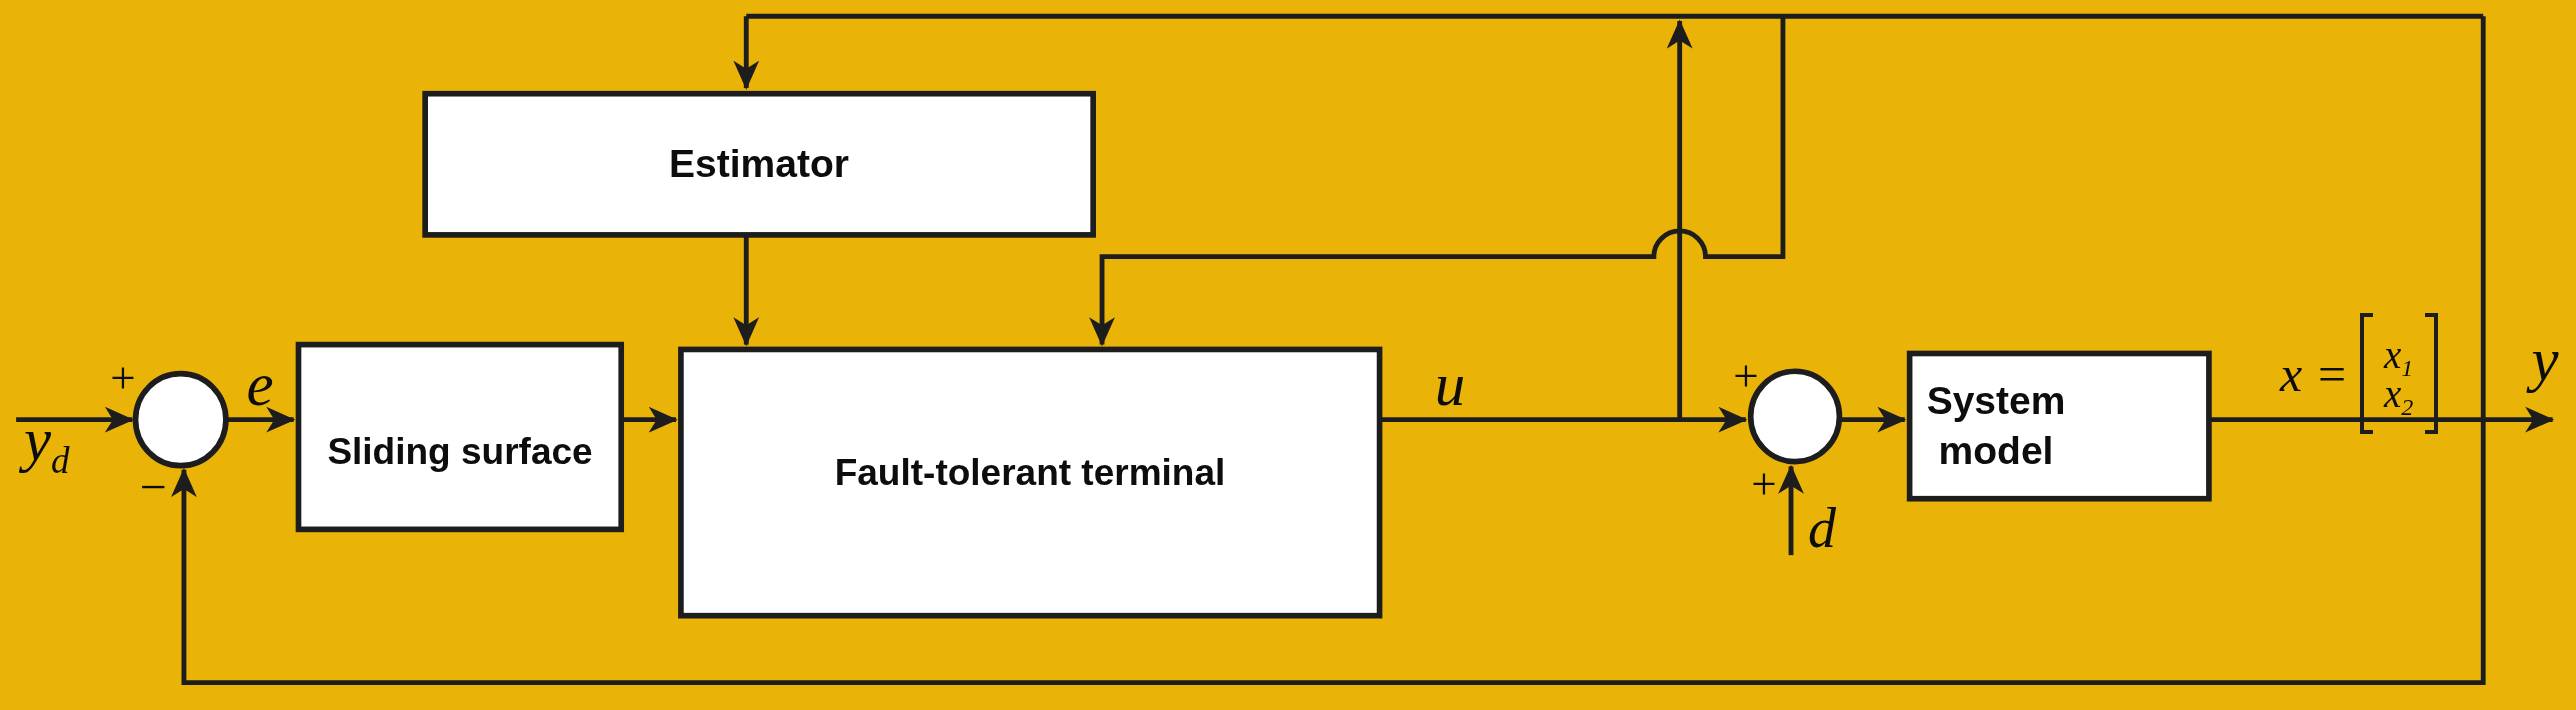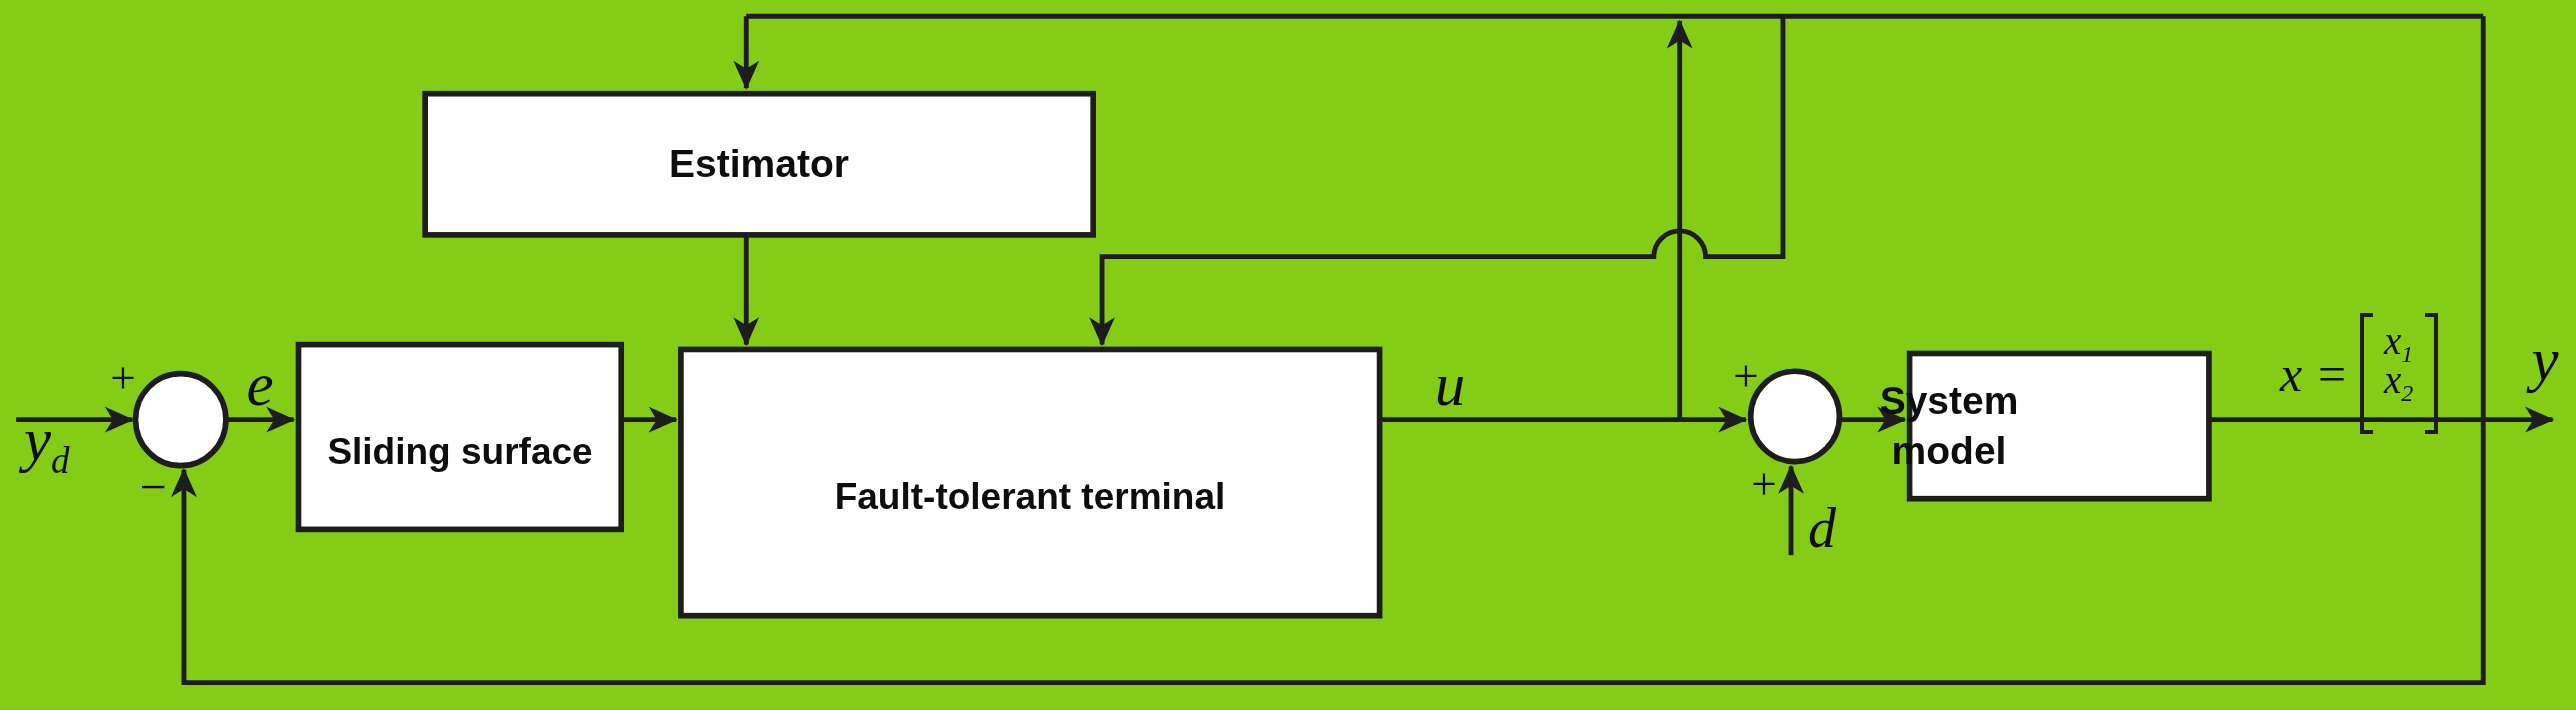--- a/index.html
+++ b/index.html
@@ -1,19 +1,19 @@
 <!DOCTYPE html>
 <html style="font-size:13px"><head>
 <meta charset="utf-8">
 <style>
   html,body{margin:0;padding:0;background:#ffffff;}
   .stage{
     position:relative;
     width:2576px;height:711px;
-    background:#84cc16;
+    background:#eab308;
     font-family:"Liberation Sans",sans-serif;
     overflow:hidden;
   }
   .stage svg{position:absolute;left:0;top:0;}
   .lbl{
     position:absolute;
     transform:translate(-50%,-50%);
     color:#0d0d0d;
     white-space:nowrap;
     text-align:center;
@@ -63,21 +63,21 @@
     border-left:4px solid #1d1d1d;
     border-top:4px solid #1d1d1d;
     border-bottom:4px solid #1d1d1d;
   }
   .matrix .bracket.right{
     border-right:4px solid #1d1d1d;
     border-top:4px solid #1d1d1d;
     border-bottom:4px solid #1d1d1d;
   }
   .matrix .col{
-    display:flex;flex-direction:column;justify-content:flex-start;
+    display:flex;flex-direction:column;justify-content:center;
     height:106px;padding:0 4.8px;margin:2px -4.8px;
   }
   .matrix .entry{
     font-family:"Liberation Serif",serif;font-style:italic;font-size:39px;
     line-height:1;
   }
   .matrix .entry .msub{
     font-size:24px;display:inline-block;transform:translateY(8px);
   }
   .two-line{line-height:50px;}
@@ -120,25 +120,25 @@
     <rect x="2367" y="438" width="371" height="180" fill="#ffffff" stroke="#1d1d1d" stroke-width="7"></rect>
 
     <ellipse cx="224" cy="520" rx="56" ry="57" fill="#ffffff" stroke="#1d1d1d" stroke-width="7"></ellipse>
     <ellipse cx="2225" cy="516" rx="55" ry="56" fill="#ffffff" stroke="#1d1d1d" stroke-width="7"></ellipse>
   </svg>
 
   <div class="lbl block-label" style="left:759px;top:164px;">Estimator</div>
 
   <div class="lbl block-label small" style="left:460px;top:452px;">Sliding surface</div>
 
-  <div class="lbl block-label small two-line" style="left:1030px;top:497px;">
+  <div class="lbl block-label small two-line" style="left:1030px;top:473px;">
     <div>Fault-tolerant terminal</div>
   </div>
 
-  <div class="lbl block-label two-line" style="left:1949px;top:426px;">
+  <div class="lbl block-label two-line" style="left:1996px;top:426px;">
     <div>System</div>
     <div>model</div>
   </div>
 
   <div class="lbl-yd">
     <span class="base">y</span><span class="sub">d</span>
   </div>
 
   <div class="lbl sign" style="left:123px;top:378px;">+</div>
 

